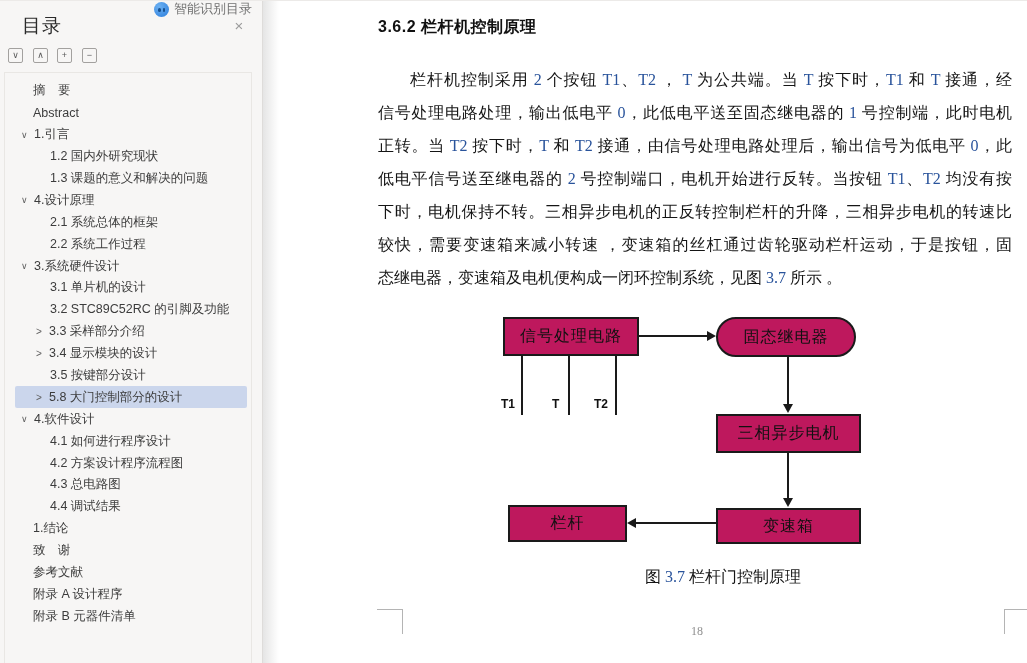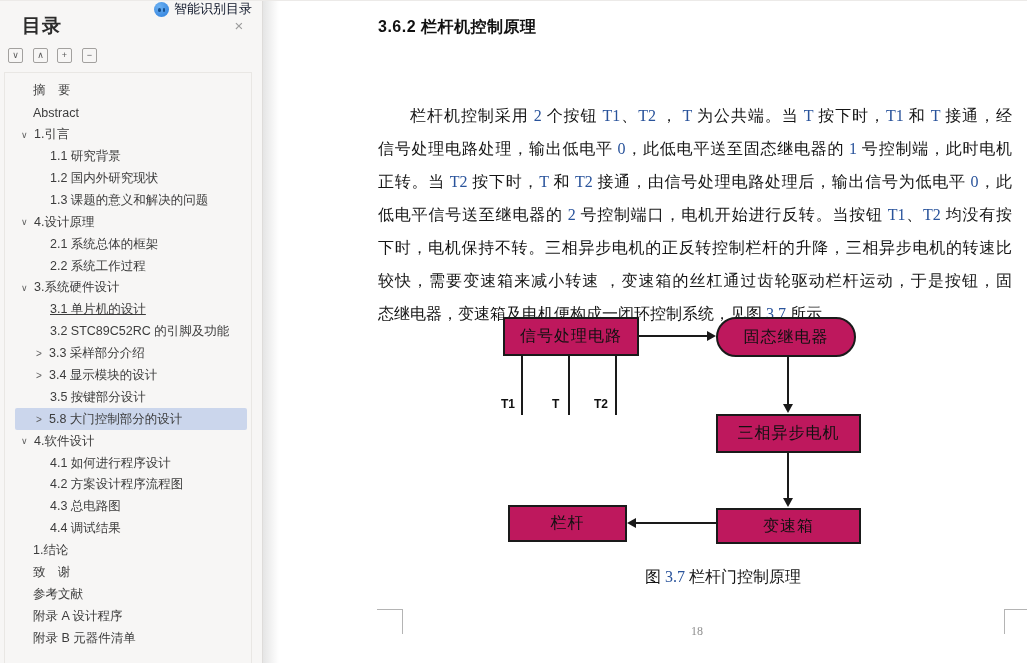--- a/index.html
+++ b/index.html
@@ -4,35 +4,35 @@
 <style>
   * { margin:0; padding:0; box-sizing:border-box; }
   html,body { width:1027px; height:663px; overflow:hidden; background:#fff;
               font-family:"Liberation Sans", sans-serif; }
   #app { position:relative; width:1027px; height:663px; border-top:1px solid #eceae8; }
 
   
   #sidebar { position:absolute; left:0; top:0; width:263px; height:663px;
              background:#f7f6f5; border-right:1px solid #dedcda; }
   #toc-title { position:absolute; left:22px; top:12px; font-size:19px; color:#2b2b2b;
-               font-weight:700; letter-spacing:1px; }
+               font-weight:400; letter-spacing:1px; }
   #toc-close { position:absolute; right:14px; top:16px; width:18px; height:18px;
                color:#9b9b9b; font-size:15px; line-height:18px; text-align:center; cursor:pointer; }
   #toc-toolbar { position:absolute; left:0; top:47px; width:263px; height:18px; }
   .tool-box { position:absolute; top:0; width:15px; height:15px; border:1px solid #a3a19f;
               border-radius:2px; color:#5a5a5a; font-size:9px; line-height:13px;
               text-align:center; background:#f7f6f5; cursor:pointer; }
   #smart-toc { position:absolute; right:10px; top:0; height:16px; display:flex;
                align-items:center; gap:5px; cursor:pointer; }
   #smart-icon { position:relative; width:15px; height:15px; border-radius:50%;
                 background:radial-gradient(circle at 35% 30%, #6cb1f2, #3e8ce2 70%); }
   #smart-icon::before, #smart-icon::after { content:""; position:absolute; top:6px; width:2.5px;
                 height:4.5px; border-radius:2px; background:#17508f; }
   #smart-icon::before { left:4px; } #smart-icon::after { left:8.5px; }
-  #smart-toc-label { font-size:13px; color:#0f172a; }
+  #smart-toc-label { font-size:13px; color:#737373; }
 
   #toc-panel { position:absolute; left:4px; top:71px; width:248px; height:592px;
                border:1px solid #e9e7e4; border-bottom:none; }
   #toc-list { position:absolute; left:0; top:7px; width:100%; }
   .toc-row { position:relative; height:21.9px; margin:0 4px 0 10px; display:flex;
              align-items:center; font-size:12.5px; color:#3c3c3c; cursor:pointer;
              white-space:nowrap; border-radius:2px; }
   .toc-row.sel { background:#cbd6ec; }
   .chev { width:13px; color:#5f5f5f; font-size:9px; flex:0 0 13px; }
   .chev.right { font-size:10px; }
@@ -40,21 +40,21 @@
   
   #doc { position:absolute; left:263px; top:0; width:764px; height:663px; background:#fff; }
   #doc::before { content:""; position:absolute; left:0; top:0; width:16px; height:663px;
                  background:linear-gradient(to right, rgba(0,0,0,0.10), rgba(0,0,0,0)); }
   #doc-heading { position:absolute; left:115px; top:16px; font-size:16px; font-weight:bold;
                  color:#111; letter-spacing:0.5px; }
   #para { position:absolute; left:115px; top:62px; width:634px;
           font-family:"Liberation Serif", serif; font-size:16px; color:#151515; }
   .pline { line-height:33px; }
   .pline.just { text-align:justify; text-align-last:justify; text-justify:inter-character; }
-  .pline.indent { text-indent:32px;margin-top:36px; }
+  .pline.indent { text-indent:32px; }
   .en { color:#29539b; font-family:"Liberation Serif", serif; }
   .cn { color:#151515; }
 
   
   #figure { position:absolute; left:0; top:0; width:764px; height:663px; }
   .fbox { position:absolute; border:2px solid #1a1a1a; display:flex; align-items:center;
           justify-content:center; font-family:"Liberation Serif", serif; font-size:16px;
           color:#111; letter-spacing:1px; background:#be185d; }
   .hline, .vline { position:absolute; background:#1a1a1a; }
   .pin { position:absolute; top:396px; font-size:12px; font-weight:600; color:#111;
@@ -100,43 +100,40 @@
             <span>摘　要</span>
           </div>
           <div class="toc-row" style="padding-left: 18px;">
             <span>Abstract</span>
           </div>
           <div class="toc-row" style="padding-left: 6px;">
             <span class="chev down">∨</span>
             <span>1.引言</span>
           </div>
           <div class="toc-row" style="padding-left: 35px;">
-            <span>1.1  研究背景</span>
-          </div>
-          <div class="toc-row" style="padding-left: 35px;">
             <span>1.2  国内外研究现状</span>
           </div>
           <div class="toc-row" style="padding-left: 35px;">
             <span>1.3  课题的意义和解决的问题</span>
           </div>
           <div class="toc-row" style="padding-left: 6px;">
             <span class="chev down">∨</span>
             <span>4.设计原理</span>
           </div>
           <div class="toc-row" style="padding-left: 35px;">
             <span>2.1  系统总体的框架</span>
           </div>
           <div class="toc-row" style="padding-left: 35px;">
             <span>2.2  系统工作过程</span>
           </div>
           <div class="toc-row" style="padding-left: 6px;">
             <span class="chev down">∨</span>
             <span>3.系统硬件设计</span>
           </div>
-          <div class="toc-row" style="padding-left: 35px; text-decoration: underline;">
+          <div class="toc-row" style="padding-left: 35px;">
             <span>3.1  单片机的设计</span>
           </div>
           <div class="toc-row" style="padding-left: 35px;">
             <span>3.2 STC89C52RC 的引脚及功能</span>
           </div>
           <div class="toc-row" style="padding-left: 21px;">
             <span class="chev right">&gt;</span>
             <span>3.3  采样部分介绍</span>
           </div>
           <div class="toc-row" style="padding-left: 21px;">

